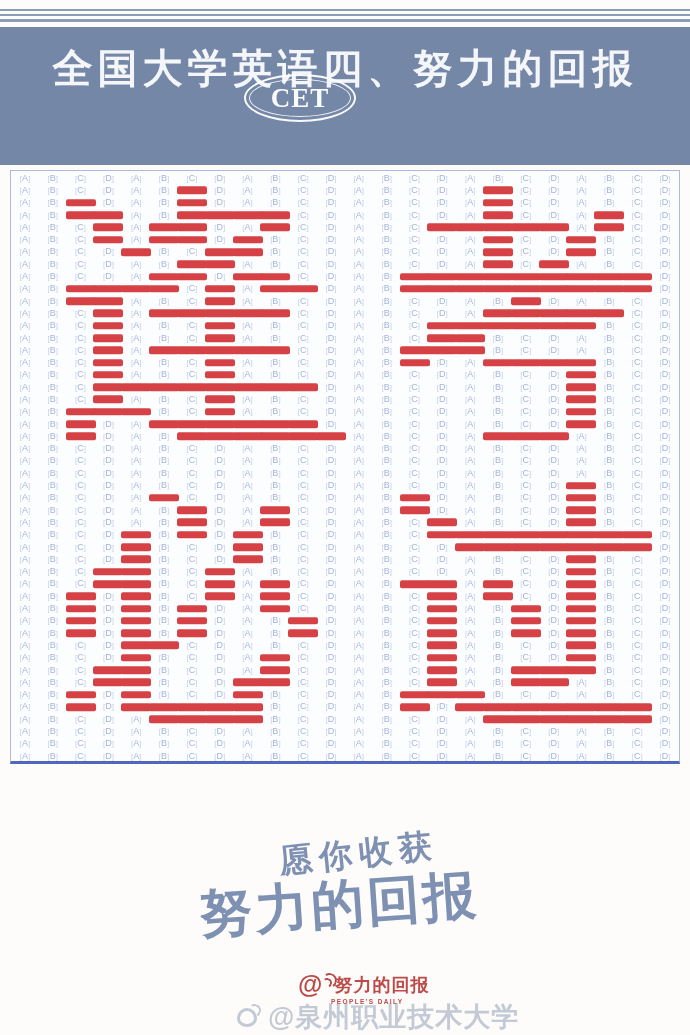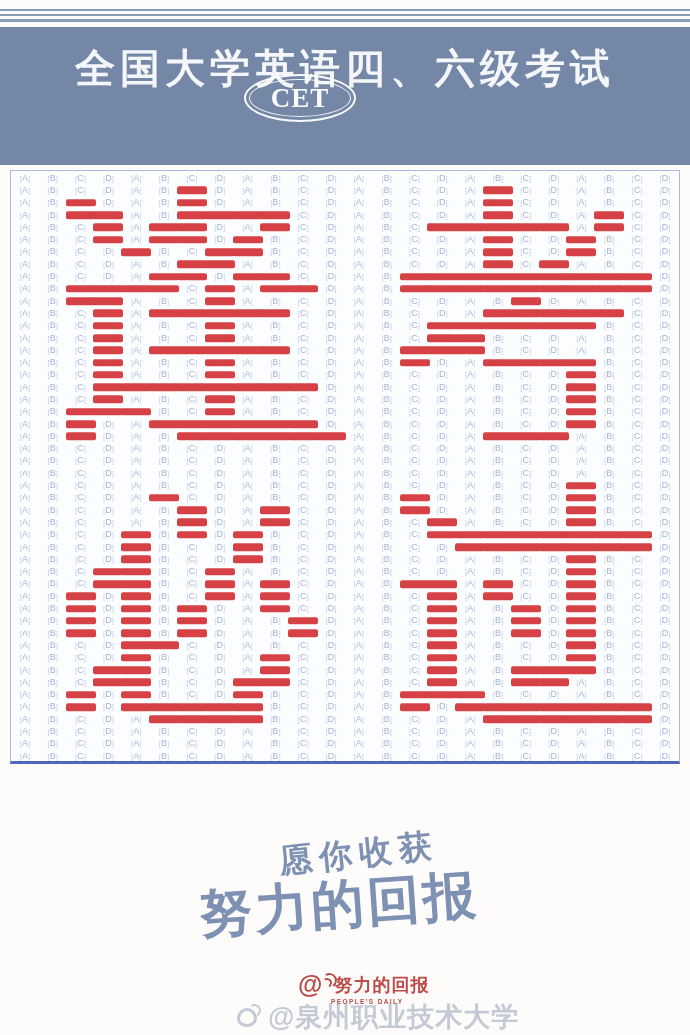--- a/index.html
+++ b/index.html
@@ -60,21 +60,21 @@
 
 <div class="page">
 
   <div class="stripes">
     <div class="stripe s1"></div>
     <div class="stripe s2"></div>
     <div class="stripe s3"></div>
   </div>
 
   <div class="header">
-    <div class="title">全国大学英语四、六级考试</div>
+    <div class="title">全国大学英语四、努力的回报</div>
     <div class="cet">
       <div class="cet-inner">
         <span class="cet-text">CET</span>
       </div>
     </div>
   </div>
 
   <div class="sheet" id="grid">
       <div class="row">
         <div class="cell"><span class="br">[</span><span class="lt">A</span><span class="br">]</span></div>

